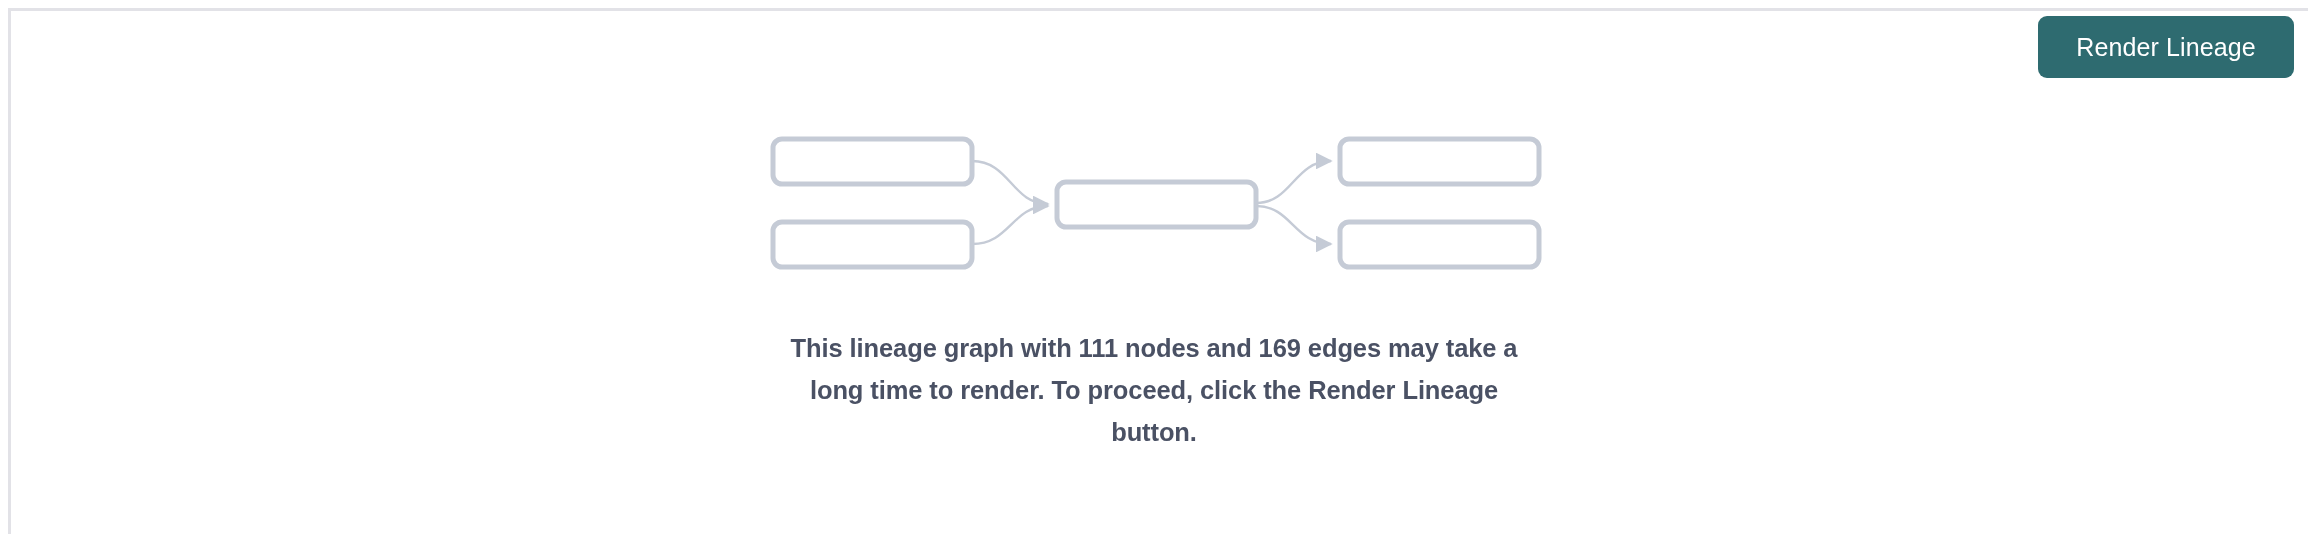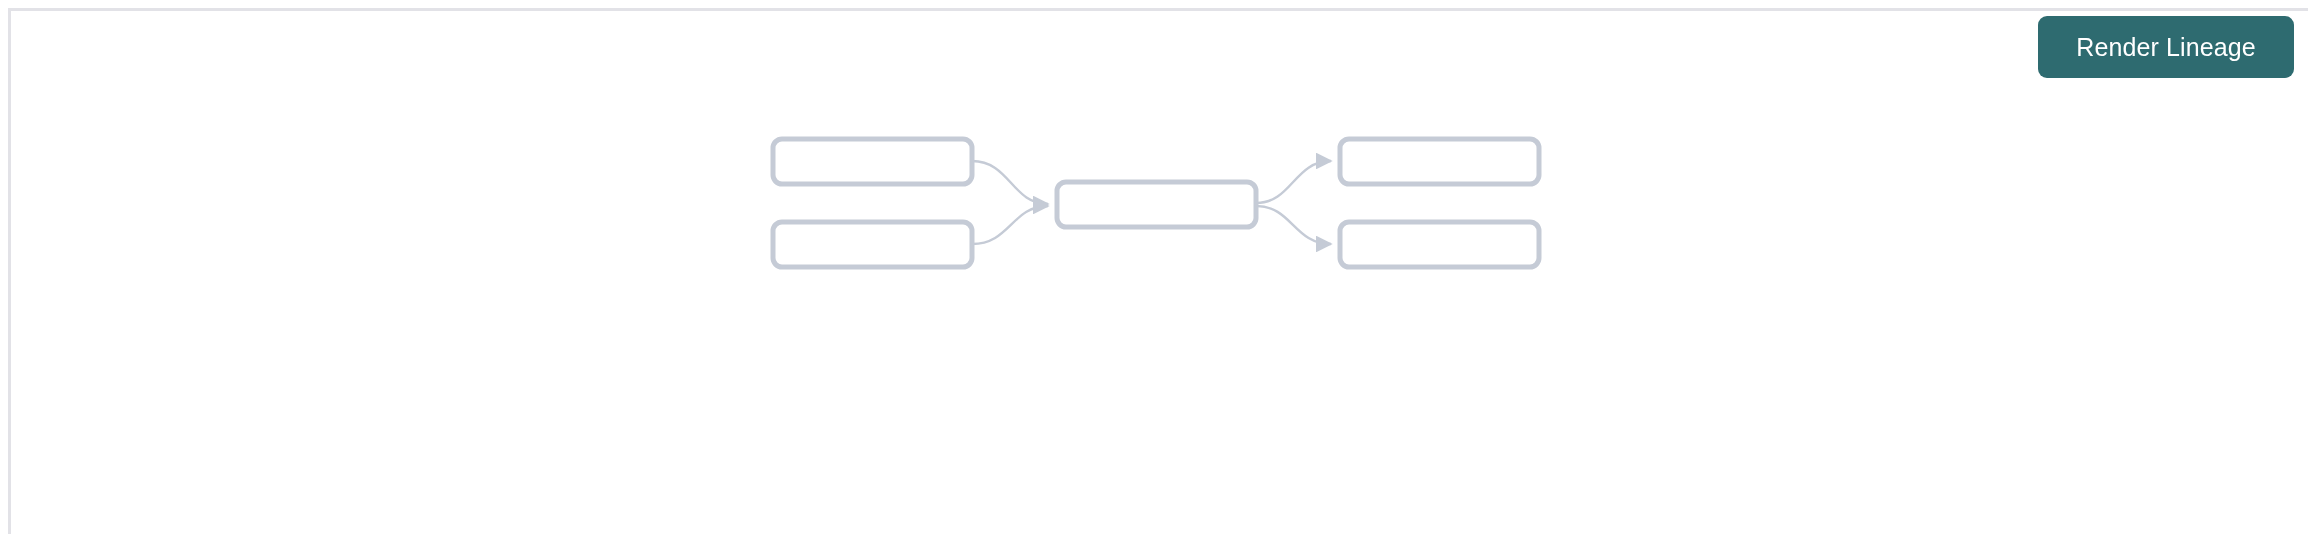--- a/index.html
+++ b/index.html
@@ -121,14 +121,15 @@
       <g fill="#ffffff" stroke="#c5cbd6" stroke-width="5">
         <rect x="773" y="139" width="199" height="45" rx="9"></rect>
         <rect x="773" y="222" width="199" height="45" rx="9"></rect>
         <rect x="1057" y="182" width="199" height="45" rx="9"></rect>
         <rect x="1340" y="139" width="199" height="45" rx="9"></rect>
         <rect x="1340" y="222" width="199" height="45" rx="9"></rect>
       </g>
     </svg>
   </div>
 
+  <div class="caption">This lineage graph with 111 nodes and 169 edges may take a long time to render. To proceed, click the Render Lineage button.</div>
 
 </div>
 
 </body></html>

